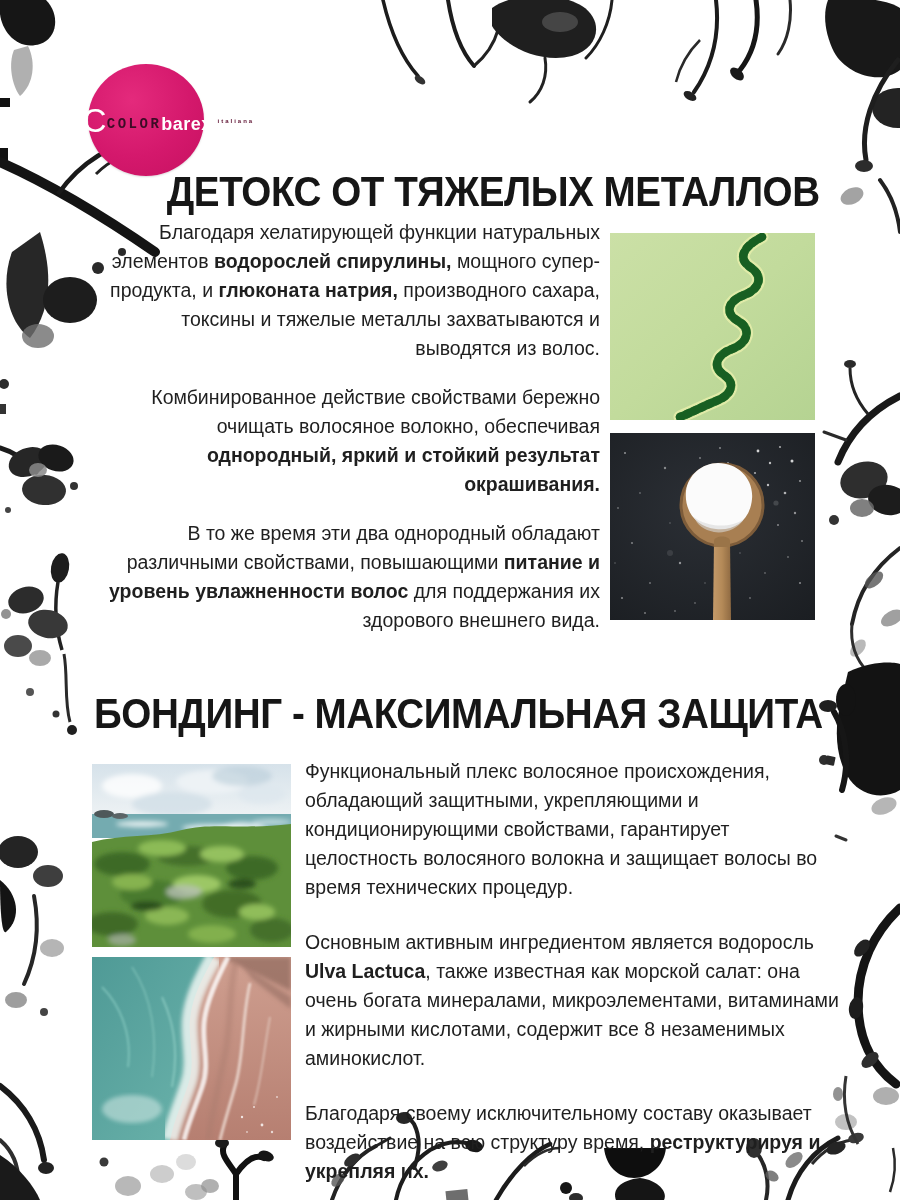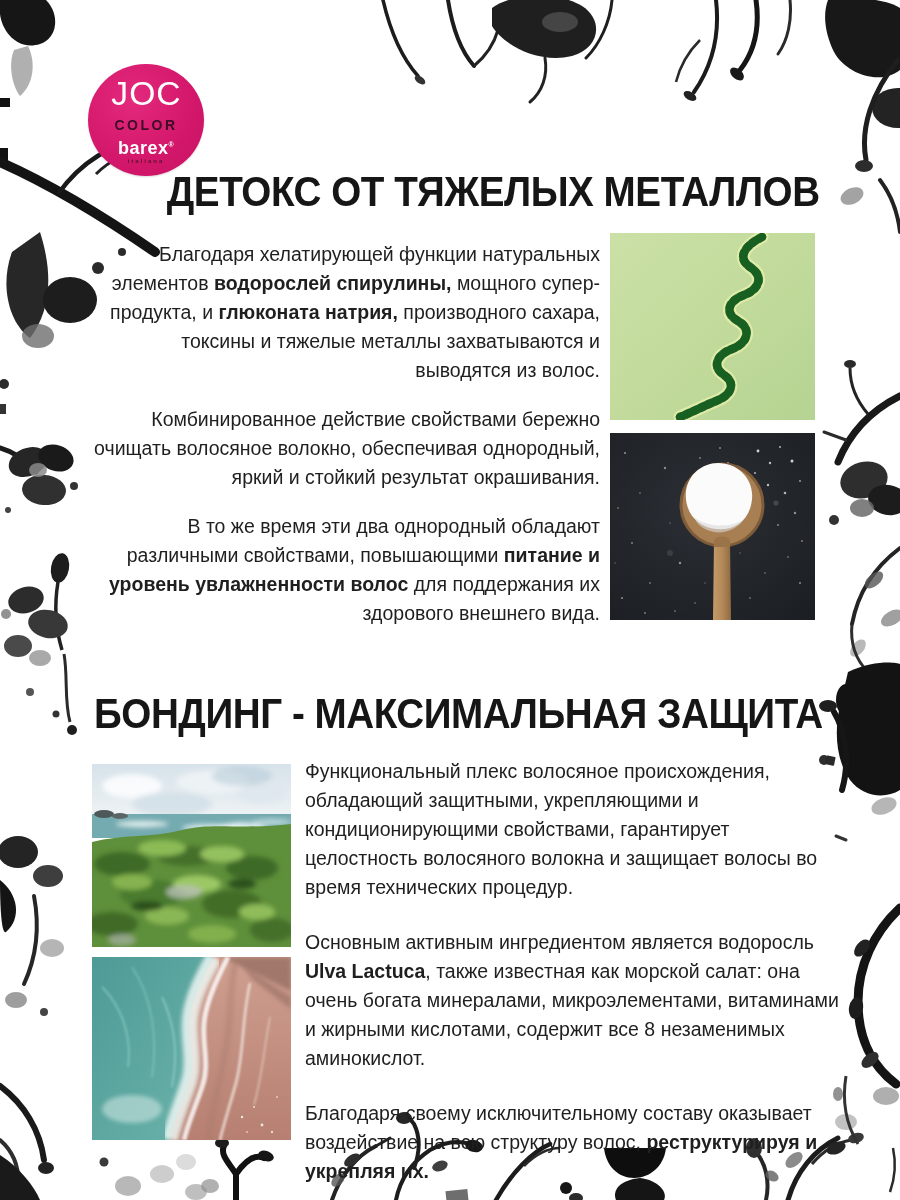--- a/index.html
+++ b/index.html
@@ -5,43 +5,43 @@
   html,body{margin:0;padding:0;background:#e8e8e8;}
   .page{
     position:relative;width:900px;height:1200px;background:#ffffff;overflow:hidden;
     font-family:"Liberation Sans","DejaVu Sans",sans-serif;color:#1d1d1d;margin:0 auto;
   }
   .decor{position:absolute;inset:0;width:900px;height:1200px;pointer-events:none;}
   
   .logo{
     position:absolute;left:88px;top:64px;width:116px;height:112px;border-radius:50%;
     background:radial-gradient(circle at 38% 32%, #e42a7c 0%, #d4186c 55%, #c61160 100%);
-    display:flex;flex-direction:column;align-items:center;justify-content:center;z-index:2;
+    display:flex;flex-direction:row;align-items:center;justify-content:center;z-index:2;
     box-shadow:0 1px 2px rgba(0,0,0,.15);
   }
   .logo-joc{font-size:33px;font-weight:400;color:#fff;letter-spacing:1px;line-height:1;transform:scaleX(1.02);}
-  .logo-color{font-size:14px;font-weight:700;color:#3d0c26;letter-spacing:2.5px;margin-top:8px;line-height:1;}
+  .logo-color{font-size:14px;font-weight:700;color:#3d0c26;letter-spacing:2.5px;margin-top:8px;line-height:1;font-family:Liberation Mono, monospace;}
   .logo-barex{font-size:18px;font-weight:700;color:#fff;letter-spacing:.5px;margin-top:7px;line-height:1;}
   .logo-barex sup{font-size:7px;}
   .logo-italiana{font-size:6px;font-weight:700;color:#5e1232;letter-spacing:2px;margin-top:1px;line-height:1;}
   
   .page-title{
     position:absolute;left:336px;top:72px;margin:0;font-size:40px;font-weight:700;
     color:#a9c495;letter-spacing:.5px;z-index:2;
   }
   .h-detox{
     position:absolute;right:80px;top:168px;margin:0;font-size:42px;font-weight:600;color:#161616;
     letter-spacing:-.5px;white-space:nowrap;transform:scaleX(.92);transform-origin:100% 50%;z-index:2;
   }
   .h-bonding{
     position:absolute;left:94px;top:690px;margin:0;font-size:42px;font-weight:600;color:#161616;
     letter-spacing:-.5px;white-space:nowrap;transform:scaleX(.92);transform-origin:0 50%;z-index:2;
   }
   
-  .detox-text{position:absolute;left:84px;top:240px;width:516px;text-align:right;z-index:2;}
+  .detox-text{position:absolute;left:84px;top:218px;width:516px;text-align:right;z-index:2;}
   .bonding-text{position:absolute;left:305px;top:757px;width:540px;text-align:left;z-index:2;}
   .detox-text p,.bonding-text p{margin:0 0 20px 0;font-size:19.5px;line-height:29px;color:#1f1f1f;}
   .bonding-text p{margin-bottom:26px;}
   
   figure{margin:0;position:absolute;z-index:2;}
   figure svg{display:block;width:100%;height:100%;}
   .fig-spirulina{left:610px;top:233px;width:205px;height:187px;}
   .fig-spoon{left:610px;top:433px;width:205px;height:187px;}
   .fig-moss{left:92px;top:764px;width:199px;height:183px;}
   .fig-waves{left:92px;top:957px;width:199px;height:183px;}
@@ -222,21 +222,21 @@
     <div class="logo-joc">JOC</div>
     <div class="logo-color">COLOR</div>
     <div class="logo-barex"><span>barex</span><sup>®</sup></div>
     <div class="logo-italiana">italiana</div>
   </div>
 
 
   <h2 class="h-detox">ДЕТОКС ОТ ТЯЖЕЛЫХ МЕТАЛЛОВ</h2>
   <div class="detox-text">
     <p><span>Благодаря хелатирующей функции натуральных элементов </span><span style="font-weight: 700;">водорослей спирулины,</span><span> мощного супер-продукта, и </span><span style="font-weight: 700;">глюконата натрия,</span><span> производного сахара, токсины и тяжелые металлы захватываются и выводятся из волос.</span></p>
-    <p><span>Комбинированное действие свойствами бережно очищать волосяное волокно, обеспечивая </span><span style="font-weight: 400;">однородный, яркий и стойкий результат окрашивания.</span></p>
+    <p><span>Комбинированное действие свойствами бережно очищать волосяное волокно, обеспечивая </span><span style="font-weight: 700;">однородный, яркий и стойкий результат окрашивания.</span></p>
     <p><span>В то же время эти два однородный обладают различными свойствами, повышающими </span><span style="font-weight: 700;">питание и уровень увлажненности волос</span><span> для поддержания их здорового внешнего вида.</span></p>
   </div>
 
   <figure class="fig-spirulina">
     <svg viewBox="0 0 205 187" preserveAspectRatio="none">
       <defs>
         <linearGradient id="spg" x1="0" y1="0" x2="1" y2="1">
           <stop offset="0" stop-color="#cbe0a6"></stop>
             <stop offset=".5" stop-color="#c2db9c"></stop>
             <stop offset="1" stop-color="#b5d392"></stop>
@@ -406,16 +406,16 @@
           <circle cx="185" cy="140" r="1" opacity=".6"></circle>
         <circle cx="180" cy="175" r="1.2" opacity=".7"></circle>
           <circle cx="155" cy="175" r=".9" opacity=".6"></circle>
       </g>
     </svg>
   </figure>
 
   <div class="bonding-text">
     <p><span>Функциональный плекс волосяное происхождения, обладающий </span><span style="font-weight: 400;">защитными, укрепляющими и кондиционирующими свойствами</span><span>, гарантирует целостность волосяного волокна и защищает волосы во время технических процедур.</span></p>
     <p><span>Основным активным ингредиентом является водоросль </span><span style="font-weight: 700;">Ulva Lactuca</span><span>, также известная как морской салат: она очень богата минералами, микроэлементами, витаминами и жирными кислотами, содержит все 8 незаменимых аминокислот.</span></p>
-    <p><span>Благодаря своему исключительному составу оказывает воздействие на всю структуру волос, </span><span style="font-weight: 700;">реструктурируя и укрепляя их.</span></p>
+    <p><span>Благодаря своему исключительному составу оказывает воздействие на всю структуру время, </span><span style="font-weight: 700;">реструктурируя и укрепляя их.</span></p>
   </div>
 
 </div>
 
 </body></html>

